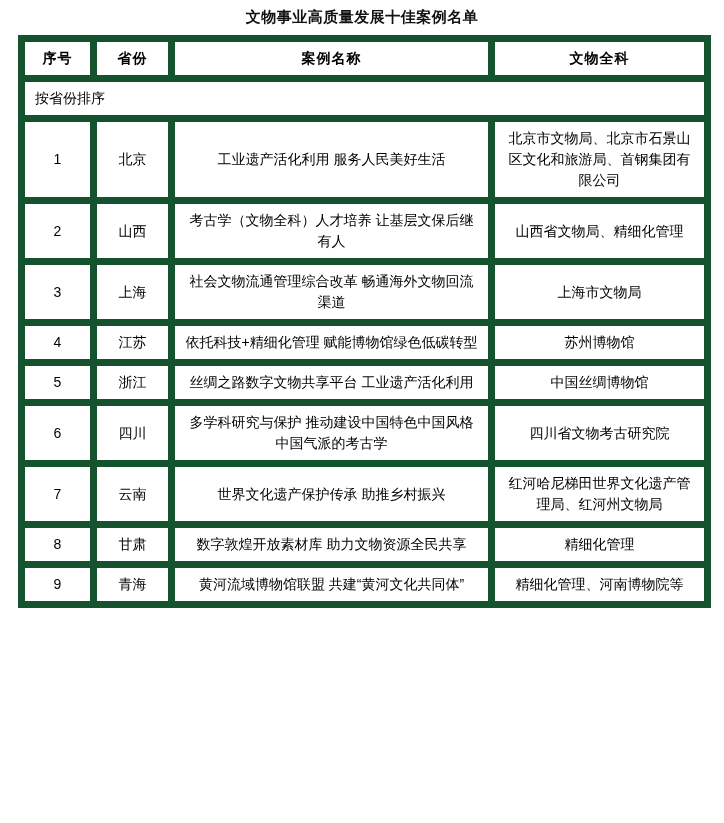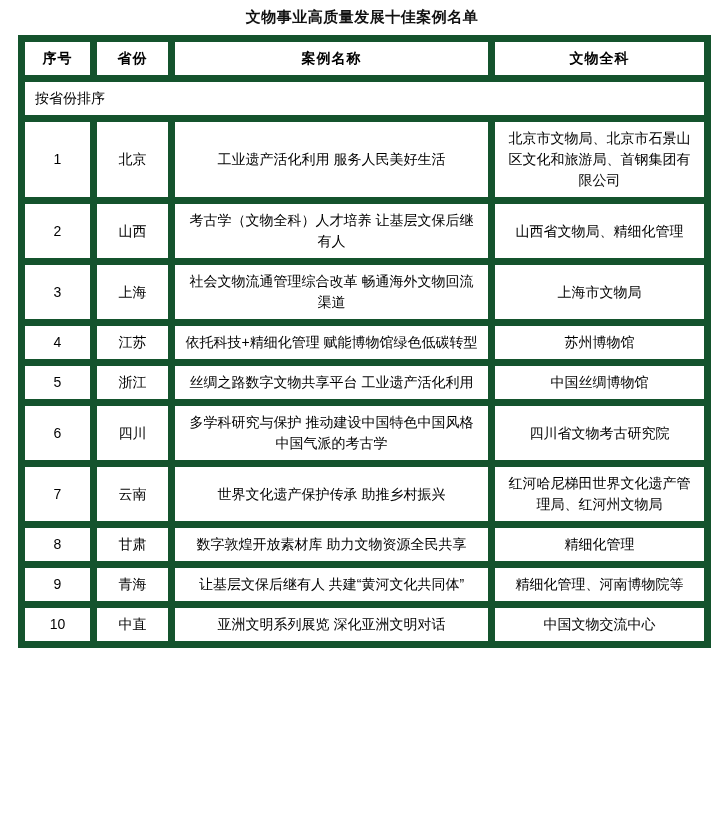--- a/index.html
+++ b/index.html
@@ -155,27 +155,21 @@
         <tr>
           <td class="cell-no">8</td>
           <td class="cell-prov">甘肃</td>
           <td class="cell-case">数字敦煌开放素材库  助力文物资源全民共享</td>
           <td class="cell-unit">精细化管理</td>
         </tr>
 
         <tr>
           <td class="cell-no">9</td>
           <td class="cell-prov">青海</td>
-          <td class="cell-case">让基层文保后继有人  共建“黄河文化共同体”</td>
+          <td class="cell-case">黄河流域博物馆联盟  共建“黄河文化共同体”</td>
           <td class="cell-unit">精细化管理、河南博物院等</td>
         </tr>
 
-        <tr>
-          <td class="cell-no">10</td>
-          <td class="cell-prov">中直</td>
-          <td class="cell-case">亚洲文明系列展览  深化亚洲文明对话</td>
-          <td class="cell-unit">中国文物交流中心</td>
-        </tr>
       </tbody>
     </table>
   </div>
 
 </div>
 
 </body></html>

